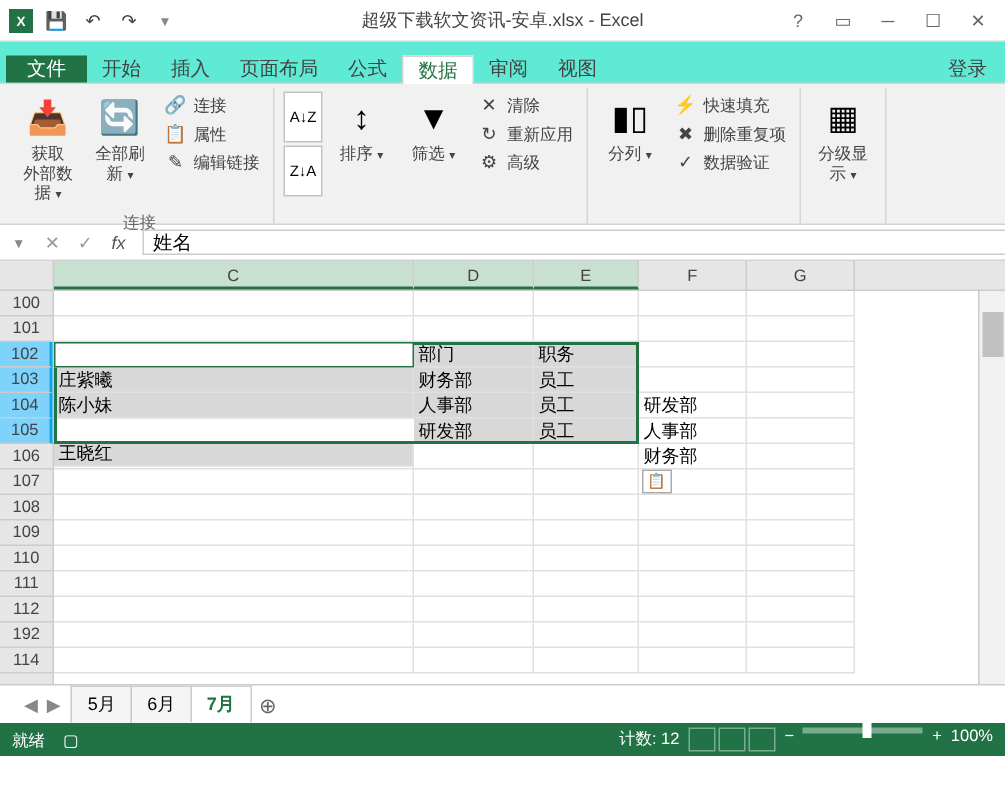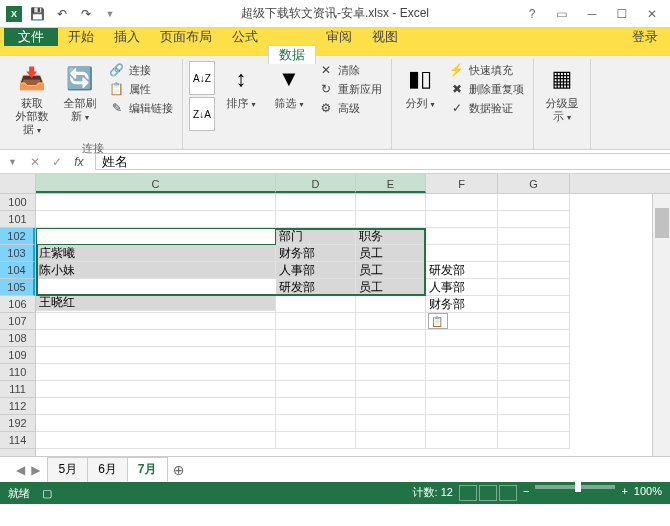--- a/index.html
+++ b/index.html
@@ -6,24 +6,24 @@
 body { width: 670px; height: 526px; background: #fff; overflow: hidden; font-size: 12px; }
 
 .titlebar { height: 28px; background: #fff; border-bottom: 1px solid #d4d4d4; display: flex; align-items: center; padding: 0 4px; }
 .qat { display: flex; gap: 4px; align-items: center; }
 .qat-btn { width: 20px; height: 20px; display: flex; align-items: center; justify-content: center; color: #444; cursor: pointer; }
 .excel-icon { width: 16px; height: 16px; background: #217346; color: #fff; font-size: 9px; font-weight: bold; display: flex; align-items: center; justify-content: center; }
 .title-text { position: absolute; left: 50%; transform: translateX(-50%); color: #444; font-size: 12px; }
 .win-controls { margin-left: auto; display: flex; gap: 2px; align-items: center; }
 .win-btn { width: 28px; height: 20px; display: flex; align-items: center; justify-content: center; color: #666; cursor: pointer; }
 
-.menubar { height: 28px; background: #fde047; display: flex; align-items: flex-start; padding-left: 4px; border-bottom: 1px solid #d4d4d4; }
+.menubar { height: 28px; background: #5eead4; display: flex; align-items: flex-end; padding-left: 4px; border-bottom: 1px solid #d4d4d4; }
 .menu-item { padding: 0 10px; display: flex; align-items: center; color: #444; cursor: pointer; font-size: 13px; }
 .menu-item.file { background: #217346; color: #fff; padding: 0 14px; }
-.menu-item.active { background: #fff; border: 1px solid #d4d4d4; border-bottom: none; color: #217346; position: relative; top: 17px; }
+.menu-item.active { background: #fff; border: 1px solid #d4d4d4; border-bottom: none; color: #217346; position: relative; top: 1px; }
 .login { margin-left: auto; padding: 0 12px; display: flex; align-items: center; color: #444; cursor: pointer; font-size: 13px; }
 
 .ribbon { height: 94px; background: #f1f1f1; border-bottom: 1px solid #d4d4d4; display: flex; padding: 3px 4px 0 4px; }
 .ribbon-group { border-right: 1px solid #d4d4d4; padding: 0 6px; display: flex; flex-direction: column; }
 .group-content { flex: 1; display: flex; align-items: flex-start; gap: 4px; padding-top: 2px; }
 .group-label { text-align: center; font-size: 11px; color: #666; padding: 2px 0; }
 .ribbon-big-btn { width: 44px; display: flex; flex-direction: column; align-items: center; gap: 2px; cursor: pointer; padding: 2px; }
 .ribbon-big-btn .ico { width: 32px; height: 32px; display: flex; align-items: center; justify-content: center; font-size: 22px; }
 .ribbon-big-btn .lbl { font-size: 11px; text-align: center; line-height: 1.2; color: #444; }
 .ribbon-col { display: flex; flex-direction: column; gap: 1px; }

